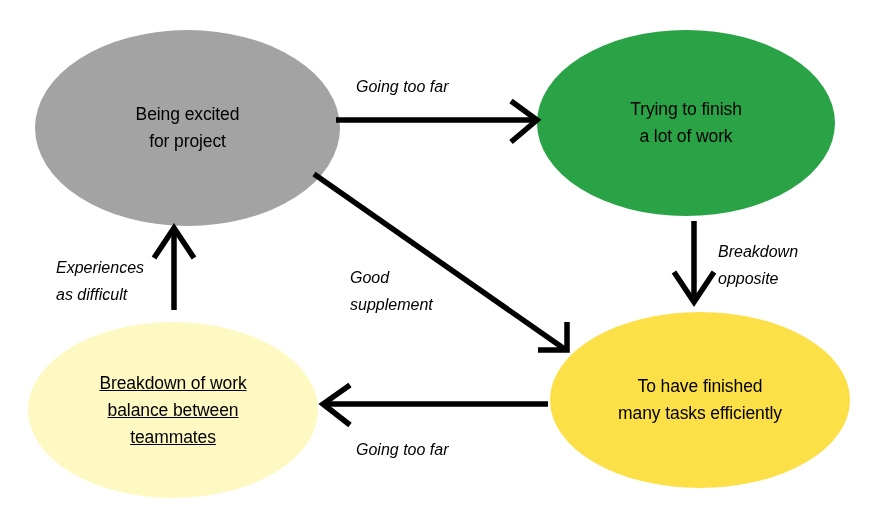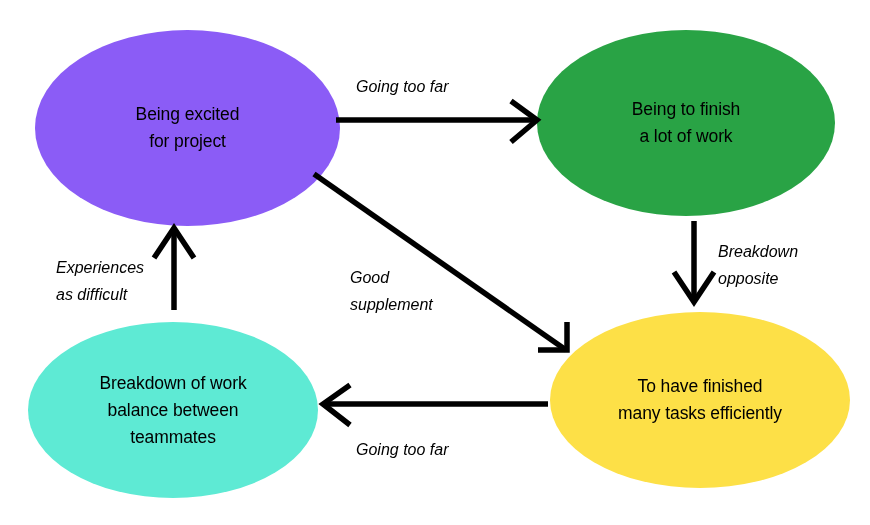--- a/index.html
+++ b/index.html
@@ -62,36 +62,36 @@
     stroke-width: 5.5;
     stroke-linecap: butt;
     stroke-linejoin: miter;
   }
 </style>
 </head>
 <body>
 
 <div id="canvas">
 
-  <div class="node" style="left:35px; top:30px; width:305px; height:196px; background:#8b5cf6;">
+  <div class="node" style="left:35px; top:30px; width:305px; height:196px; background:#a3a3a3;">
     <span class="node-label">Being excited
 for project</span>
   </div>
 
   <div class="node" style="left:537px; top:30px; width:298px; height:186px; background:#29A345;">
-    <span class="node-label">Being to finish
+    <span class="node-label">Trying to finish
 a lot of work</span>
   </div>
 
   <div class="node" style="left:550px; top:312px; width:300px; height:176px; background:#fde047;">
     <span class="node-label">To have finished
 many tasks efficiently</span>
   </div>
 
-  <div class="node" style="left:28px; top:322px; width:290px; height:176px; background:#5eead4;">
+  <div class="node" style="left:28px; top:322px; width:290px; height:176px; background:#fef9c3;text-decoration:underline;">
     <span class="node-label">Breakdown of work
 balance between
 teammates</span>
   </div>
 
   <svg class="arrows" viewBox="0 0 870 525">
 
     <g>
       <line x1="336" y1="120" x2="534" y2="120"></line>
       <polyline points="511,101 537,120 511,142"></polyline>

